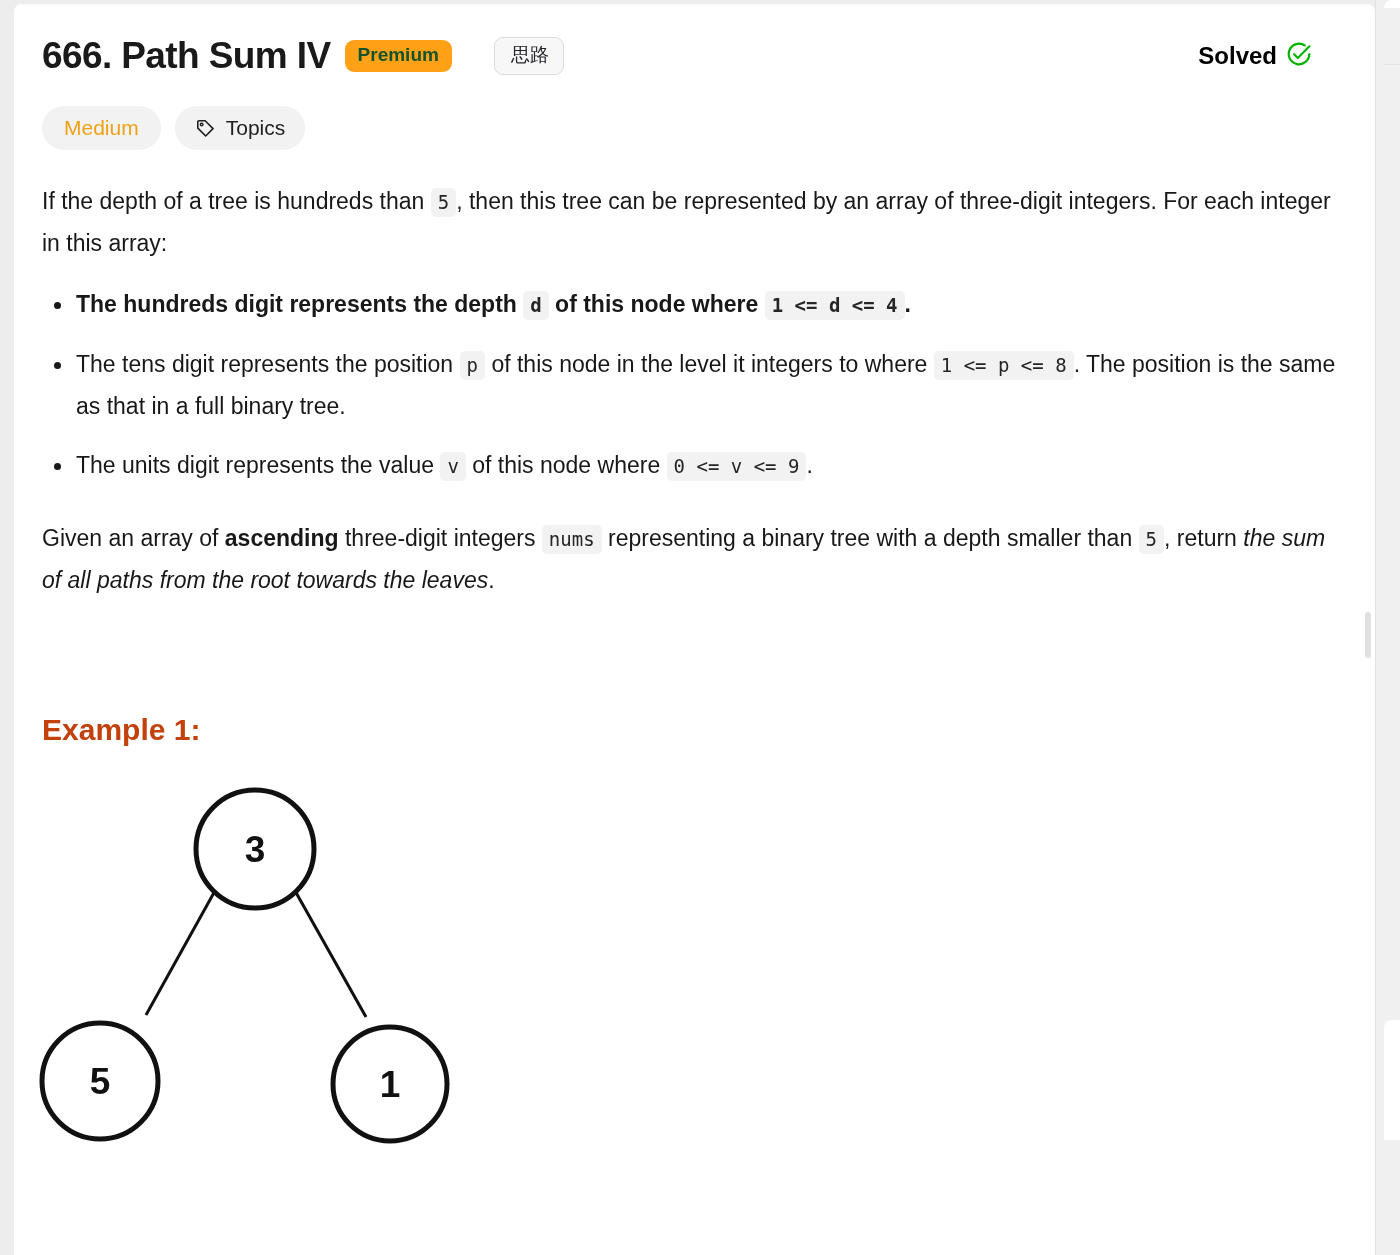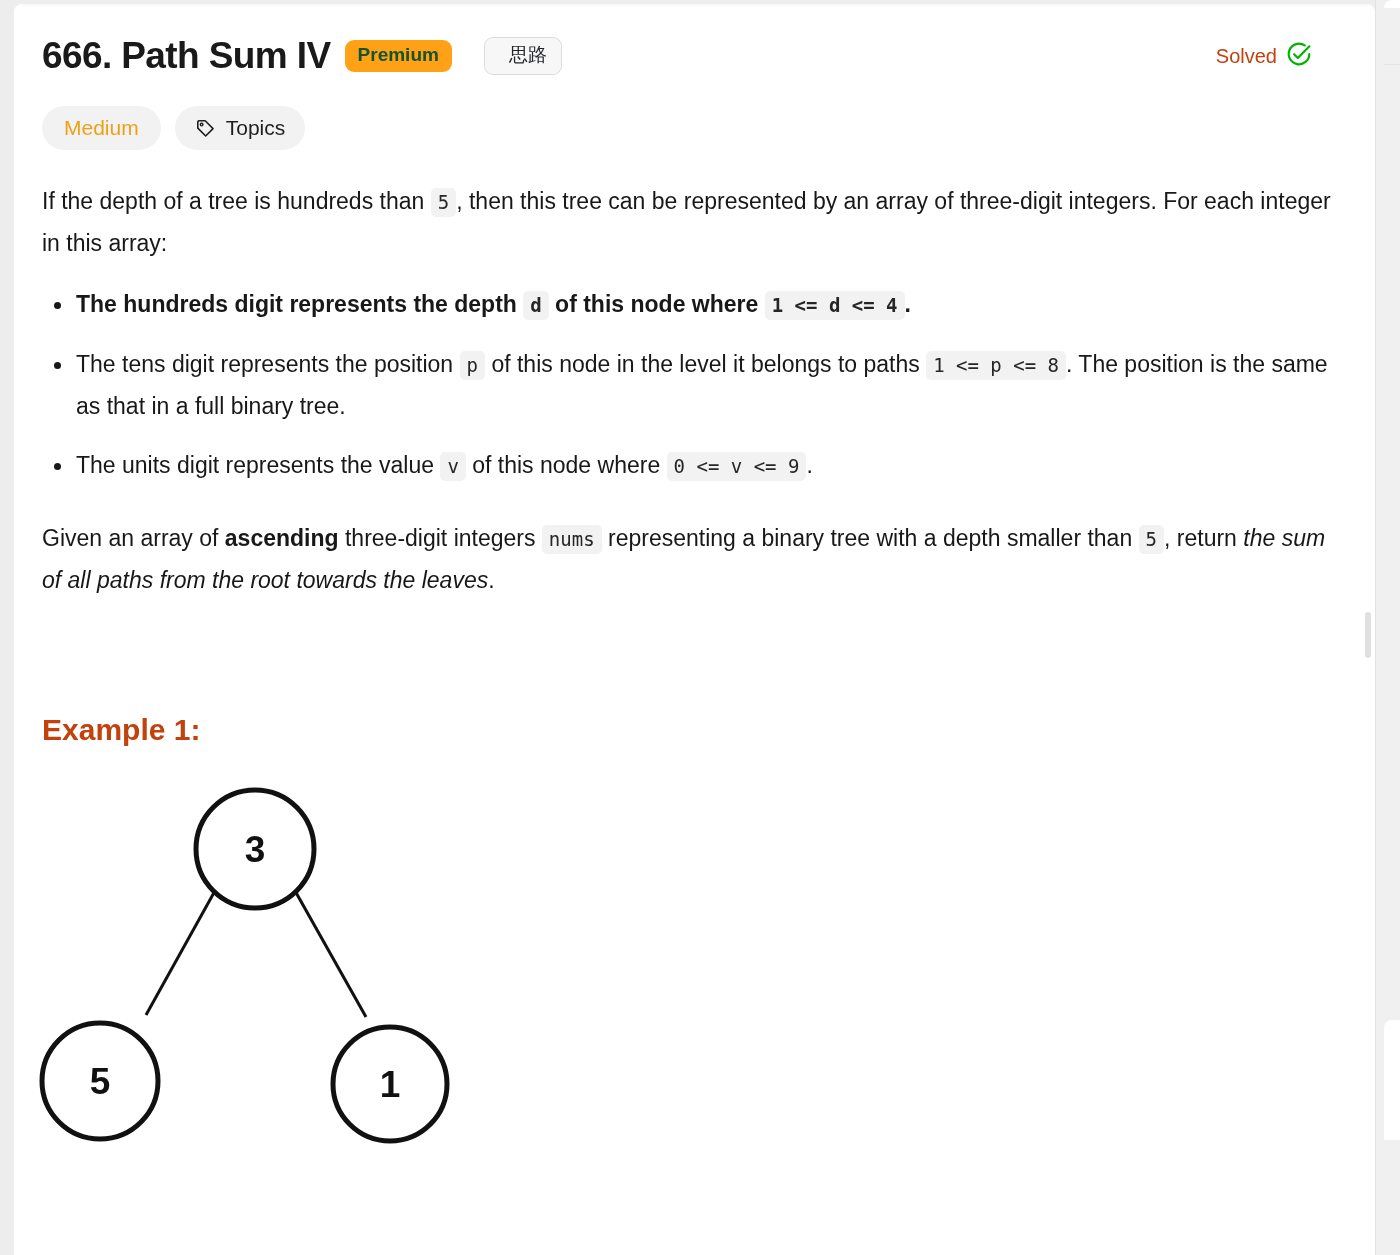--- a/index.html
+++ b/index.html
@@ -104,40 +104,41 @@
     background: #ffa116;
     color: #14532d;
     font-size: 19px;
     font-weight: 600;
     border-radius: 9px;
     padding: 4px 13px 6px 13px;
     line-height: 1.15;
     white-space: nowrap;
   }
   .sil-button {
-    margin-left: 32px;
+    margin-left: 42px;
     border: 1px solid #dcdcdc;
     background: #f7f7f8;
     color: #24262b;
     font-size: 19px;
     border-radius: 9px;
-    padding: 6px 14px 8px 24px;
+    padding: 6px 14px 8px 16px;
     line-height: 1.2;
     white-space: nowrap;
   }
   .solved-wrap {
     margin-left: auto;
     display: flex;
     align-items: center;
     gap: 9px;
     padding-right: 30px;
   }
   .solved-text {
-    font-size: 20px;
-    color: #c2410c;
+    font-size: 24px;
+    color: #000000;
+    font-weight: bold;
   }
   .solved-icon { display: block; }
 
   
   .tags-row {
     display: flex;
     align-items: center;
     gap: 14px;
     margin-top: 24px;
   }
@@ -297,21 +298,21 @@
       <ul class="bullets">
         <li>
           <span>The hundreds digit represents the depth</span>
           <code class="inline">d</code>
           <span>of this node where</span>
           <code class="inline">1 &lt;= d &lt;= 4</code><span>.</span>
         </li>
         <li>
           <span>The tens digit represents the position</span>
           <code class="inline">p</code>
-          <span>of this node in the level it belongs to paths</span>
+          <span>of this node in the level it integers to where</span>
           <code class="inline">1 &lt;= p &lt;= 8</code><span>. The position is the same as that in a full binary tree.</span>
         </li>
         <li>
           <span>The units digit represents the value</span>
           <code class="inline">v</code>
           <span>of this node where</span>
           <code class="inline">0 &lt;= v &lt;= 9</code><span>.</span>
         </li>
       </ul>
 

